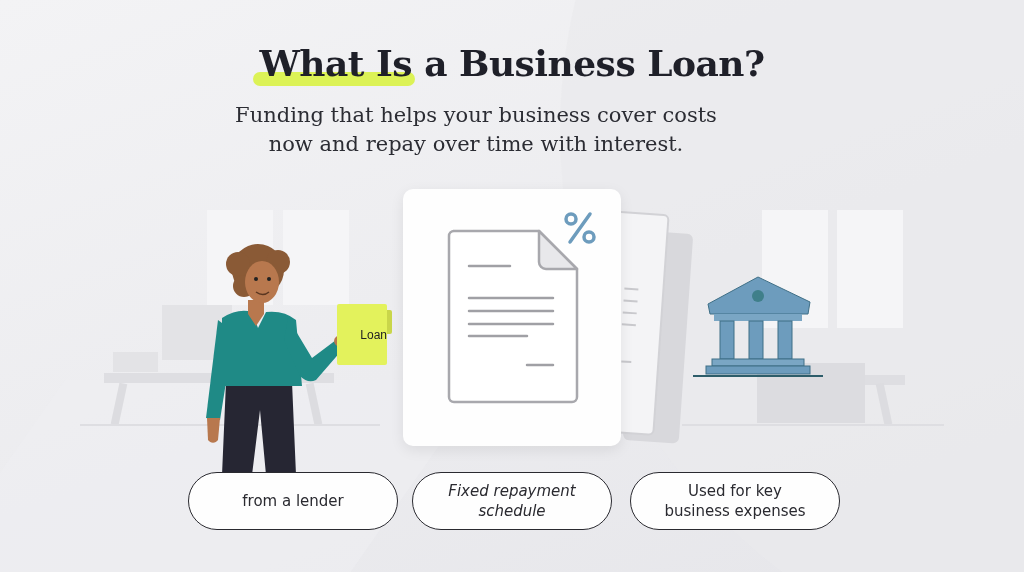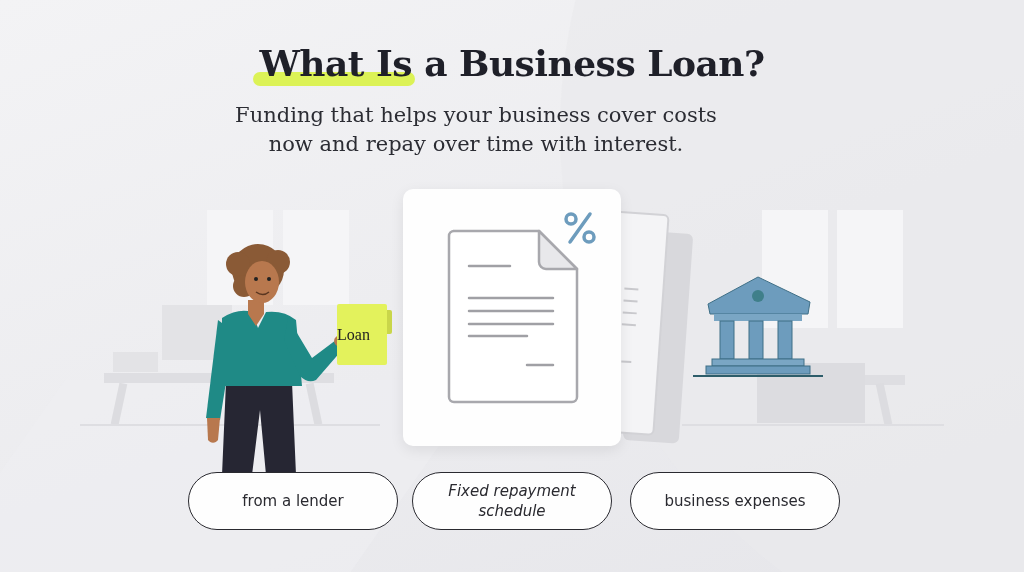--- a/index.html
+++ b/index.html
@@ -153,21 +153,21 @@
   <circle cx="58" cy="30" r="26" fill="#8a5a36"></circle>
   <circle cx="38" cy="24" r="12" fill="#8a5a36"></circle>
   <circle cx="78" cy="22" r="12" fill="#8a5a36"></circle>
   <circle cx="44" cy="46" r="11" fill="#8a5a36"></circle>
 
   <ellipse cx="62" cy="42" rx="17" ry="21" fill="#b8784e"></ellipse>
   <circle cx="56" cy="39" r="2" fill="#222"></circle>
   <circle cx="69" cy="39" r="2" fill="#222"></circle>
   <path d="M56 52 q7 5 13 0" stroke="#5a3620" stroke-width="1.5" fill="none"></path>
 </svg>
-<div style="position:absolute;left:337px;top:304px;width:50px;height:61px;background:#e3f25c;border-radius:2px;display:flex;align-items:center;justify-content:flex-start;font-family:Liberation Serif, serif;font-size:16px;color:#222;">
+<div style="position:absolute;left:337px;top:304px;width:50px;height:61px;background:#e3f25c;border-radius:2px;display:flex;align-items:center;justify-content:flex-end;font-family:Liberation Sans, sans-serif;font-size:12px;color:#222;">
   <span>Loan</span>
 </div>
 <div style="position:absolute;left:387px;top:310px;width:5px;height:24px;background:#c9d64a;border-radius:0 2px 2px 0;"></div>
 
 <svg class="bank" width="136" height="106" viewBox="0 0 136 106">
   <path d="M18 30 L68 3 L120 28 L118 40 H20 Z" fill="#6d9cbd" stroke="#3f6f86" stroke-width="1"></path>
   <circle cx="68" cy="22" r="6" fill="#3f7f8a"></circle>
   <rect x="24" y="40" width="88" height="7" fill="#7aa6c4"></rect>
   <rect x="30" y="47" width="14" height="38" fill="#6d9cbd" stroke="#3f6f86" stroke-width="1"></rect>
   <rect x="59" y="47" width="14" height="38" fill="#6d9cbd" stroke="#3f6f86" stroke-width="1"></rect>
@@ -183,15 +183,16 @@
   </div>
 </div>
 <div class="pill" style="left:412px;width:200px;font-style:italic;">
   <div>
     <div>Fixed repayment</div>
     <div>schedule</div>
   </div>
 </div>
 <div class="pill" style="left:630px;">
   <div>
+    <div>Used for key</div>
     <div>business expenses</div>
   </div>
 </div>
 
 </body></html>

